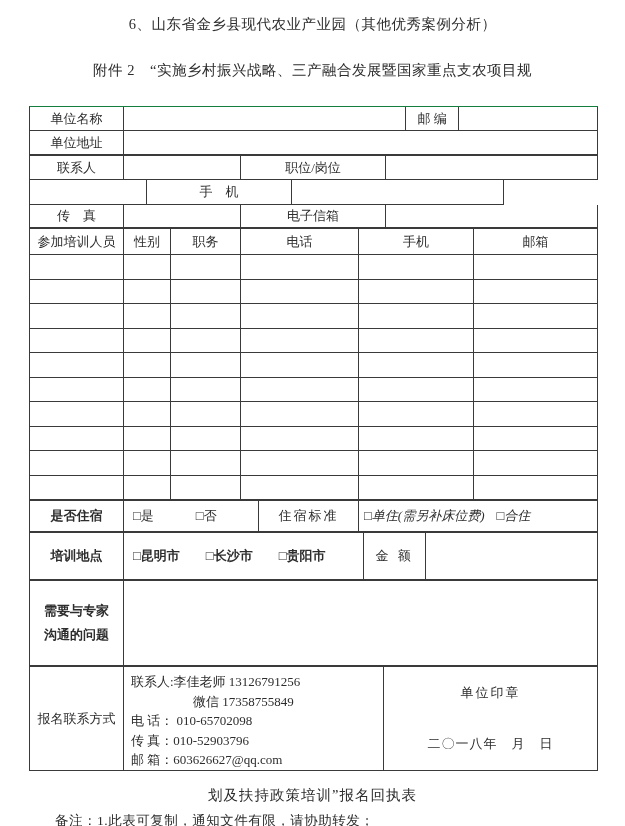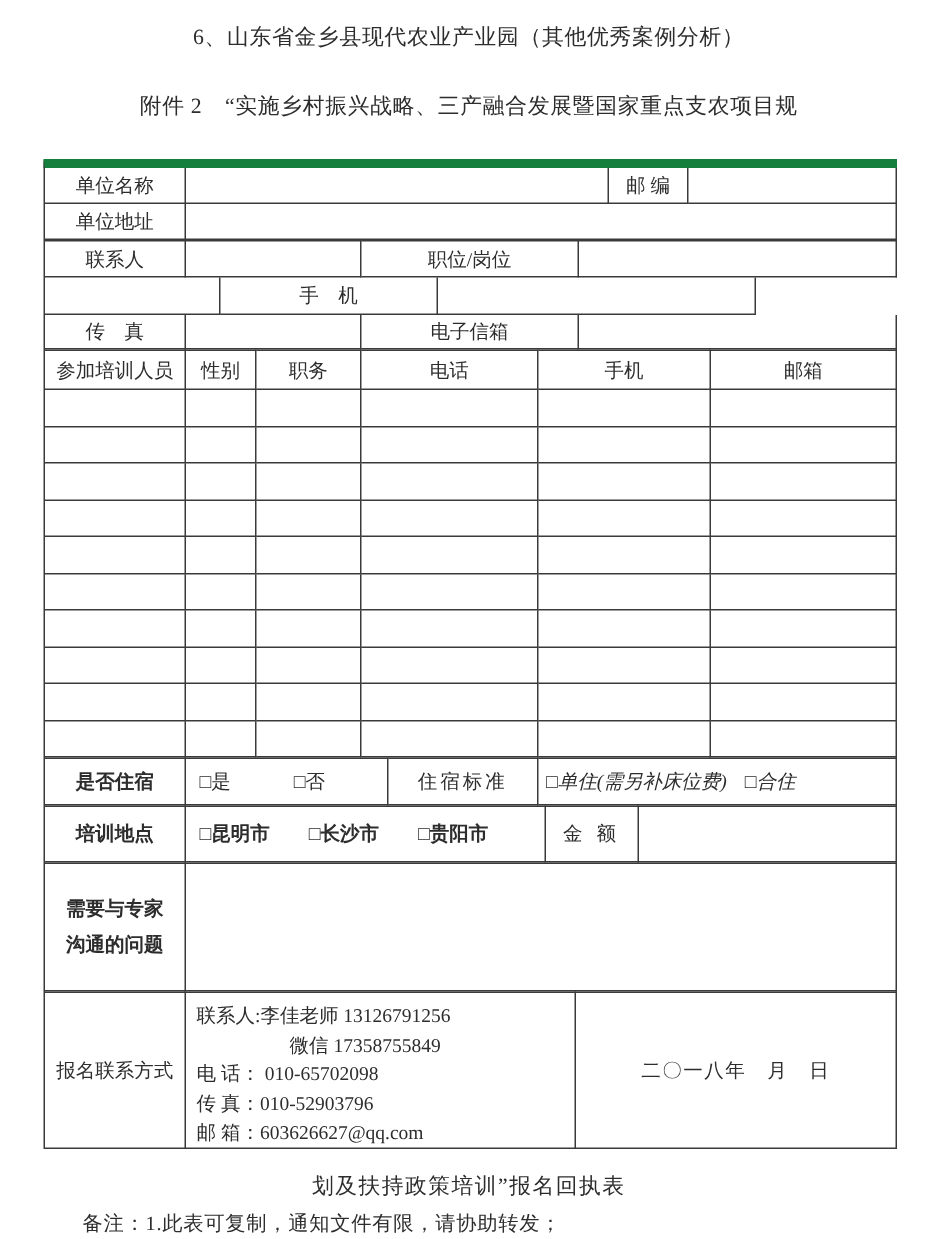--- a/index.html
+++ b/index.html
@@ -6,35 +6,35 @@
   .page {
     width:625px; height:826px; background:#ffffff; color:#2d2d2d;
     font-family:"Liberation Serif","DejaVu Serif",serif;
     position:relative; overflow:hidden;
   }
   .heading { text-align:center; font-size:14.5px; letter-spacing:0.5px; padding-top:15px; }
   .attachment { text-align:center; font-size:14.5px; letter-spacing:0.5px; margin-top:27px; }
 
   .tbl {
     margin:26px 0 0 29px; width:568px; font-size:13px;
-    border-top:6px solid #15803d; border-left:1px solid #3a3a3a;text-align:center;
+    border-top:1px solid #15803d; border-left:1px solid #3a3a3a;text-align:center;
   }
   .row { display:flex; }
   .cell {
     box-sizing:border-box; border-right:1px solid #3a3a3a; border-bottom:1px solid #3a3a3a;
     display:flex; align-items:center; justify-content:center; overflow:hidden;
   }
   .t2 .cell { border-top:1px solid #3a3a3a; }
   .left { justify-content:flex-start; }
   .bold { font-weight:bold; }
   .ls2 { letter-spacing:2px; }
   .ls3 { letter-spacing:3px; }
 
   .h24{height:24px} .h25{height:25px} .h23{height:23px} .h27{height:27px}
-  .h245{height:24.5px} .h32{height:32px} .h30{height:38px} .h86{height:86px} .h105{height:105px}
+  .h245{height:24.5px} .h32{height:32px} .h30{height:48px} .h86{height:86px} .h105{height:105px}
 
   .w1{width:94px} .w2{width:47px} .w3{width:70px} .w4{width:118px} .w5{width:115px} .w6{width:124px}
   .wb{width:282px} .wc{width:53px} .wd{width:139px} .we{width:474px}
   .wf{width:117px} .wg{width:145px} .wh{width:212px}
   .wi{width:135px} .wj{width:100px} .wk{width:239px}
   .wl{width:240px} .wm{width:62px} .wn{width:172px}
   .wo{width:260px} .wp{width:214px}
 
   .opt-group { display:flex; gap:42px; padding-left:9px; width:100%; justify-content:flex-start; align-items:center; }
   .opt-group3 { display:flex; gap:26px; padding-left:9px; width:100%; justify-content:flex-start; align-items:center;font-weight:bold; }
@@ -224,20 +224,21 @@
     <div class="row h105 t2">
       <div class="cell w1">报名联系方式</div>
       <div class="cell wo contact-lines">
         <div>联系人:李佳老师 13126791256</div>
         <div class="indent">微信 17358755849</div>
         <div>电 话： 010-65702098</div>
         <div>传 真：010-52903796</div>
         <div>邮 箱：603626627@qq.com</div>
       </div>
       <div class="cell wp seal-cell">
+        <div class="seal-top">单位印章</div>
         <div class="seal-bottom">二〇一八年　月　日</div>
       </div>
     </div>
 
   </div>
 
   <div class="footer-title">划及扶持政策培训”报名回执表</div>
   <div class="note">备注：1.此表可复制，通知文件有限，请协助转发；</div>
 
 </div>

